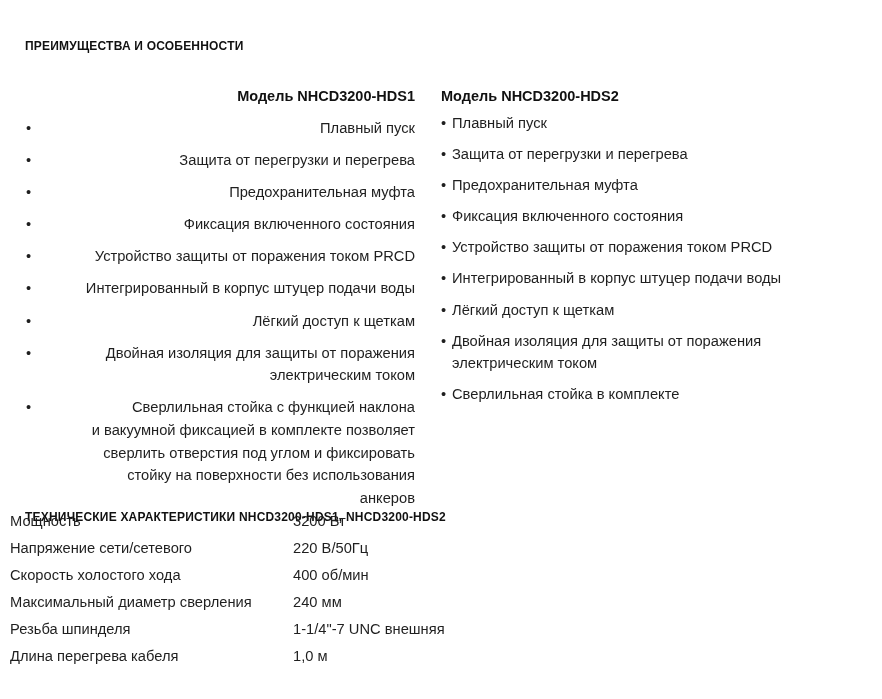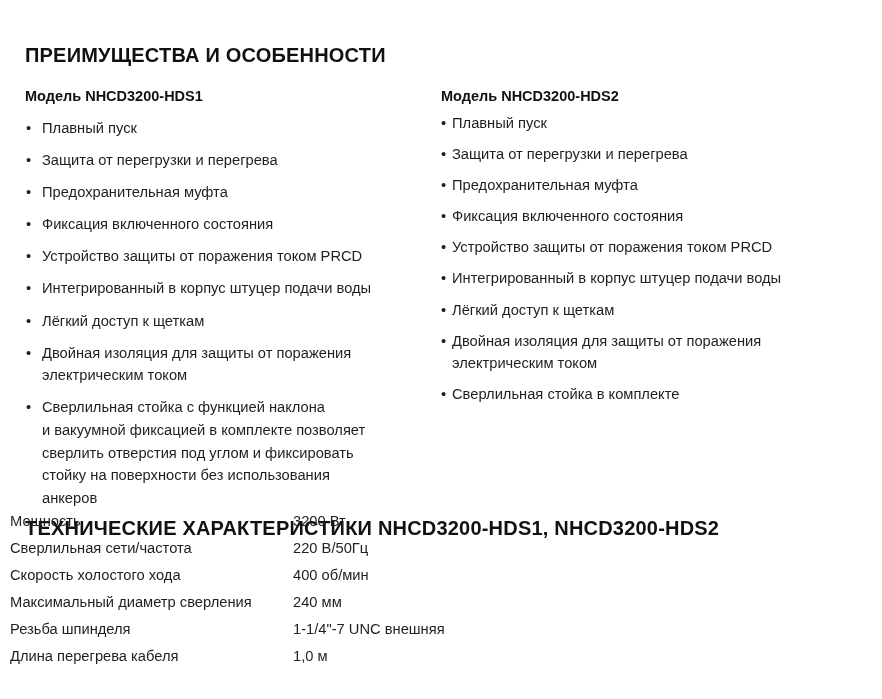--- a/index.html
+++ b/index.html
@@ -19,21 +19,21 @@
 
   .page {
     position: absolute;
     inset: 0;
     background: #ffffff;
   }
 
   
   .section-heading {
     position: absolute;
-    font-size: 20px;
+    font-size: 12px;
     font-weight: bold;
     letter-spacing: 0.2px;
     color: #111111;
     white-space: nowrap;
   }
   #benefits-heading { left: 25px; top: 31px; }
   #specs-heading    { left: 25px; top: 500px; }
 
   .model-heading {
     position: absolute;
@@ -41,21 +41,21 @@
     font-weight: bold;
     color: #111111;
     white-space: nowrap;
   }
 
   
   .feature-column {
     position: absolute;
     top: 88px;
   }
-  #feature-column-left  { left: 25px;  width: 390px; }
+  #feature-column-left  { left: 25px;  width: 390px; text-align: right; }
   #feature-column-right { left: 441px; width: 400px; }
 
   .feature-list {
     list-style: none;
     margin: 0;
     padding: 0;
   }
   .feature-item {
     position: relative;
     font-size: 14.7px;
@@ -203,21 +203,21 @@
 
   <h2 class="section-heading" id="specs-heading">ТЕХНИЧЕСКИЕ ХАРАКТЕРИСТИКИ NHCD3200-HDS1, NHCD3200-HDS2</h2>
 
   <table id="specs-table">
     <tbody id="specs-table-body">
         <tr>
           <td class="spec-label">Мощность</td>
           <td class="spec-value">3200 Вт</td>
         </tr>
         <tr>
-          <td class="spec-label">Сверлильная сети/частота</td>
+          <td class="spec-label">Напряжение сети/сетевого</td>
           <td class="spec-value">220 В/50Гц</td>
         </tr>
         <tr>
           <td class="spec-label">Скорость холостого хода</td>
           <td class="spec-value">400 об/мин</td>
         </tr>
         <tr>
           <td class="spec-label">Максимальный диаметр сверления</td>
           <td class="spec-value">240 мм</td>
         </tr>

